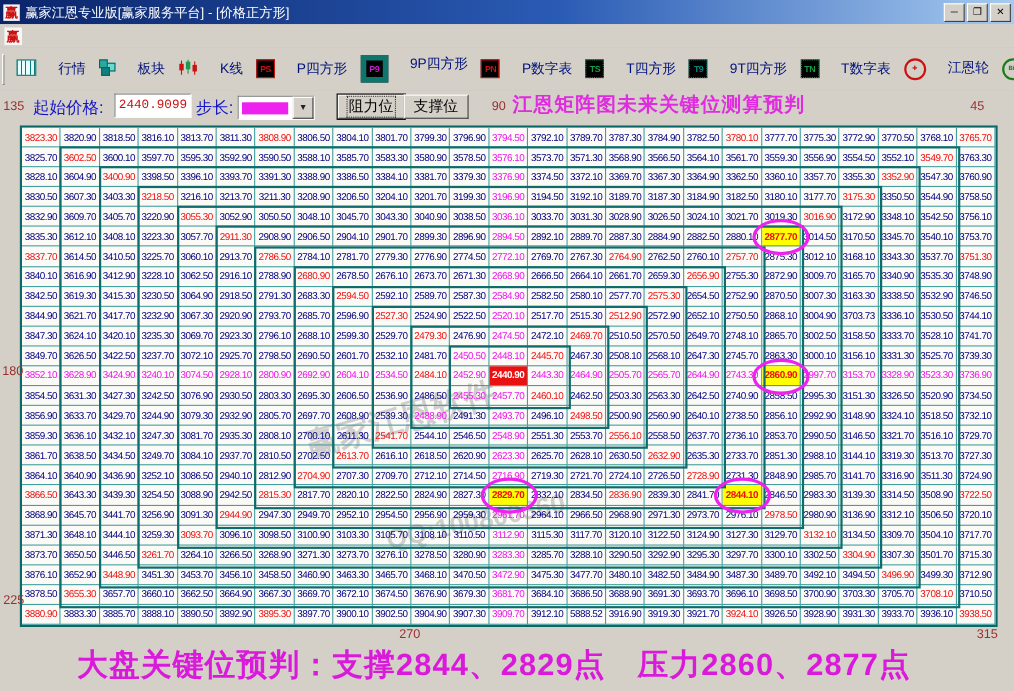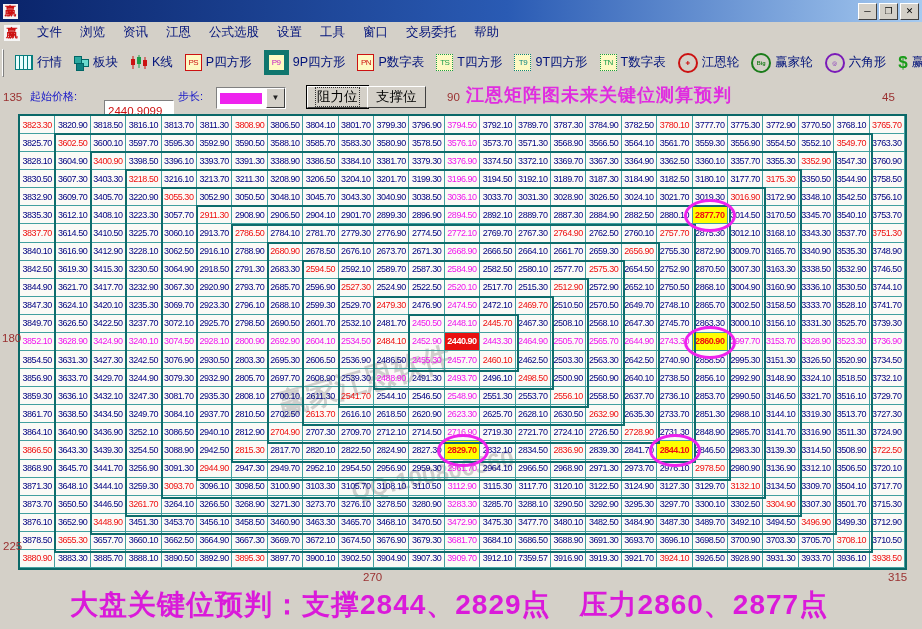--- a/index.html
+++ b/index.html
@@ -17,37 +17,37 @@
   
   .menubar{position:absolute;left:0;top:22px;width:922px;height:21px;background:#d4d0c8;
     display:flex;align-items:center;font-size:12.5px;color:#00127a;border-bottom:1px solid #c0bcb4;}
   .menulogo{width:16px;height:16px;background:#f6f6f6;color:#cc1111;font-weight:bold;font-size:12px;
     line-height:16px;text-align:center;margin:0 8px 0 4px;}
   .menuitem{padding:2px 9px;}
   
   .toolbar{position:absolute;left:0;top:43px;width:922px;height:39px;background:#d4d0c8;
     display:flex;align-items:center;border-bottom:1px solid #c0bcb4;}
   .tgrip{width:3px;height:26px;border:1px solid;border-color:#fff #808080 #808080 #fff;margin:0 5px 0 2px;}
-  .titem{display:flex;align-items:center;gap:4px;padding:3px 6px;font-size:12.5px;color:#00127a;white-space:nowrap;}
+  .titem{display:flex;align-items:flex-start;gap:20px;padding:3px 6px;font-size:12.5px;color:#00127a;white-space:nowrap;}
   .ticon{flex:none;display:flex;align-items:center;justify-content:center;}
-  .boxicon{width:15px;height:15px;background:#fef9c3;font-size:8px;font-weight:normal;
+  .boxicon{width:15px;height:15px;background:#000000;font-size:8px;font-weight:bold;
     display:flex;align-items:center;justify-content:center;letter-spacing:-0.5px;}
   .gridicon{width:16px;height:13px;border:1px solid #067d7d;background:
      repeating-linear-gradient(to right,#e8fdfd 0 3px,#067d7d 3px 4px),
      repeating-linear-gradient(to bottom,transparent 0 3px,#067d7d 3px 4px);}
   .blocksicon{width:15px;height:14px;position:relative;}
   .blocksicon i{position:absolute;width:6px;height:6px;background:#2ba8a0;border:1px solid #066;}
   .wheel{width:16px;height:16px;border-radius:50%;display:flex;align-items:center;justify-content:center;
     font-size:5.5px;font-weight:bold;}
   .dollar{color:#1a9c1a;font-size:17px;font-weight:bold;}
   
   .controls{position:absolute;left:0;top:82px;width:922px;height:33px;background:#d4d0c8;}
   .ctl{position:absolute;white-space:nowrap;}
   .anglbl{color:#9a3030;font-size:11.5px;}
-  .bluelbl{color:#1515c8;font-size:11px;}
+  .bluelbl{color:#1515c8;font-size:15px;}
   .pricebox{width:62px;height:18px;background:#fff;border:1px solid;border-color:#808080 #fff #fff #808080;
     color:#cc1111;font-size:11.5px;padding:1px 3px;line-height:18px;}
   .combo{width:68px;height:20px;background:#fff;border:1px solid;border-color:#808080 #fff #fff #808080;
     display:flex;align-items:center;}
   .swatch{width:42px;height:11px;background:#ee22ee;margin-left:3px;}
   .combobtn{margin-left:auto;width:17px;height:18px;background:#d4d0c8;border:1px solid;
     border-color:#fff #404040 #404040 #fff;font-size:8px;text-align:center;line-height:17px;color:#222;}
   .btn3d{height:22px;background:#d4d0c8;border:1px solid;border-color:#fff #404040 #404040 #fff;
     font-size:13.5px;color:#000;padding:1px 8px;font-family:inherit;}
   .btndefault{outline:1px solid #000;}
@@ -74,30 +74,30 @@
   
   .footer{position:absolute;left:70px;top:586px;color:#da1ada;font-size:28px;font-weight:bold;
     letter-spacing:1px;white-space:nowrap;}
   .edge-label{position:absolute;color:#9a3030;font-size:11.5px;z-index:5;}
 </style>
 </head>
 <body>
 
 <div class="titlebar">
   <div class="applogo">赢</div>
+  <span>赢家江恩专业版[赢家服务平台] - [价格正方形]</span>
   <div class="wbtns">
     <div class="wbtn">─</div>
     <div class="wbtn">❐</div>
     <div class="wbtn">✕</div>
   </div>
 </div>
 
 <div class="menubar">
   <div class="menulogo">赢</div>
-  <span id="menu-items"><span class="menuitem">文件</span><span class="menuitem">浏览</span><span class="menuitem">资讯</span><span class="menuitem">江恩</span><span class="menuitem">公式选股</span><span class="menuitem">设置</span><span class="menuitem">工具</span><span class="menuitem">窗口</span><span class="menuitem">交易委托</span><span class="menuitem">帮助</span></span>
 </div>
 
 <div class="toolbar">
   <div class="tgrip"></div>
   <span id="toolbar-items" style="display:flex;align-items:center;">
       <span class="titem">
         <span class="ticon">
           <span class="gridicon"></span>
         </span>
         <span>行情</span>
@@ -184,21 +184,21 @@
           <span class="dollar">$</span>
         </span>
         <span>赢家服务</span>
       </span>
     </span>
 </div>
 
 <div class="controls">
   <span class="ctl anglbl" style="left:3px;top:9px;">135</span>
   <span class="ctl bluelbl" style="left:30px;top:7px;">起始价格:</span>
-  <span class="ctl pricebox" style="left:104px;top:18px;">2440.9099</span>
+  <span class="ctl pricebox" style="left:104px;top:3px;font-family:Liberation Mono, monospace;">2440.9099</span>
   <span class="ctl bluelbl" style="left:178px;top:7px;">步长:</span>
   <span class="ctl combo" style="left:216px;top:5px;">
     <span class="swatch"></span>
     <span class="combobtn">▼</span>
   </span>
   <button class="ctl btn3d btndefault btnfocus" style="left:307px;top:4px;text-align:center;"><span>阻力位</span></button>
   <button class="ctl btn3d" style="left:367px;top:4px;"><span>支撑位</span></button>
   <span class="ctl anglbl" style="left:447px;top:9px;">90</span>
   <span class="ctl heading" style="left:466px;top:1px;">江恩矩阵图未来关键位测算预判</span>
   <span class="ctl anglbl" style="left:882px;top:9px;">45</span>
@@ -447,21 +447,21 @@
       <div class="cell">2522.50</div>
       <div class="cell mag">2520.10</div>
       <div class="cell">2517.70</div>
       <div class="cell">2515.30</div>
       <div class="cell red">2512.90</div>
       <div class="cell">2572.90</div>
       <div class="cell">2652.10</div>
       <div class="cell">2750.50</div>
       <div class="cell">2868.10</div>
       <div class="cell">3004.90</div>
-      <div class="cell">3160.90</div>
+      <div class="cell">3703.73</div>
       <div class="cell">3336.10</div>
       <div class="cell">3530.50</div>
       <div class="cell">3744.10</div>
       <div class="cell">3847.30</div>
       <div class="cell">3624.10</div>
       <div class="cell">3420.10</div>
       <div class="cell">3235.30</div>
       <div class="cell">3069.70</div>
       <div class="cell">2923.30</div>
       <div class="cell">2796.10</div>
@@ -815,21 +815,21 @@
       <div class="cell">3890.50</div>
       <div class="cell">3892.90</div>
       <div class="cell red">3895.30</div>
       <div class="cell">3897.70</div>
       <div class="cell">3900.10</div>
       <div class="cell">3902.50</div>
       <div class="cell">3904.90</div>
       <div class="cell">3907.30</div>
       <div class="cell mag">3909.70</div>
       <div class="cell">3912.10</div>
-      <div class="cell">7359.57</div>
+      <div class="cell">5888.52</div>
       <div class="cell">3916.90</div>
       <div class="cell">3919.30</div>
       <div class="cell">3921.70</div>
       <div class="cell red">3924.10</div>
       <div class="cell">3926.50</div>
       <div class="cell">3928.90</div>
       <div class="cell">3931.30</div>
       <div class="cell">3933.70</div>
       <div class="cell">3936.10</div>
       <div class="cell red">3938.50</div>

